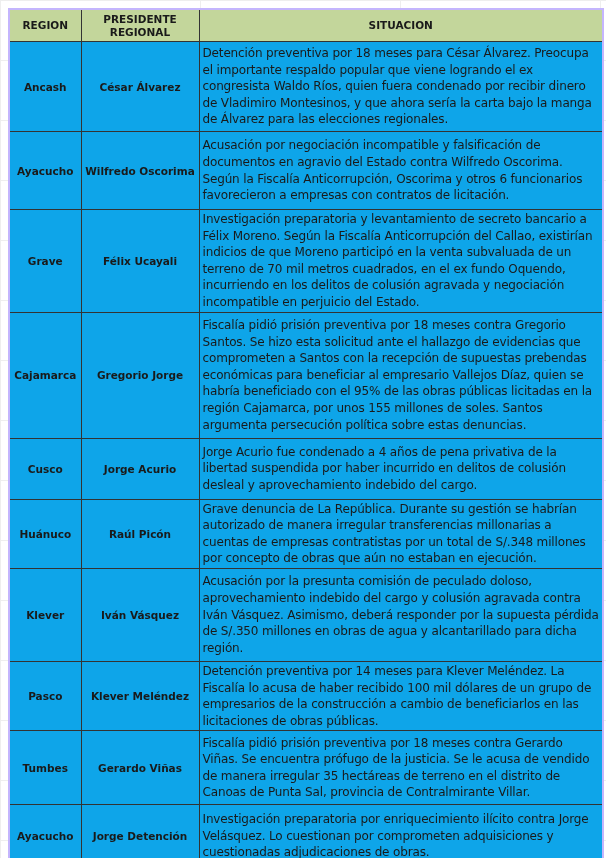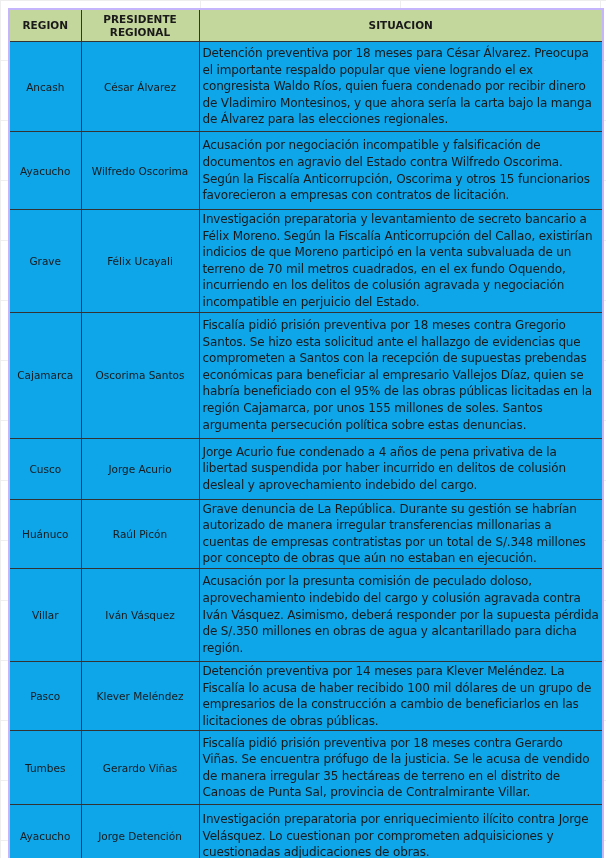--- a/index.html
+++ b/index.html
@@ -47,21 +47,21 @@
       background: #c3d69b;
       font-size: 10.5px;
       font-weight: bold;
       text-align: center;
       height: 31px;
       padding: 0 2px;
       line-height: 13px;
     }
     td.region, td.pres {
       font-size: 10.5px;
-      font-weight: normal;
+      font-weight: bold;
       text-align: center;
       padding: 0 2px;
     }
     td.sit {
       font-size: 12px;
       line-height: 16.6px;
       vertical-align: top;
       padding: 1px 3px 1px 3px;
       letter-spacing: -0.15px;
     }
@@ -86,44 +86,44 @@
   </thead>
   <tbody>
     <tr style="height:90px">
       <td class="region">Ancash</td>
       <td class="pres">César Álvarez</td>
       <td class="sit">Detención preventiva por 18 meses para César Álvarez. Preocupa el importante respaldo popular que viene logrando el ex congresista Waldo Ríos, quien fuera condenado por recibir dinero de Vladimiro Montesinos, y que ahora sería la carta bajo la manga de Álvarez para las elecciones regionales.</td>
     </tr>
     <tr style="height:78px">
       <td class="region">Ayacucho</td>
       <td class="pres">Wilfredo Oscorima</td>
-      <td class="sit">Acusación por negociación incompatible y falsificación de documentos en agravio del Estado contra Wilfredo Oscorima. Según la Fiscalía Anticorrupción, Oscorima y otros 15 funcionarios favorecieron a empresas con contratos de licitación.</td>
+      <td class="sit">Acusación por negociación incompatible y falsificación de documentos en agravio del Estado contra Wilfredo Oscorima. Según la Fiscalía Anticorrupción, Oscorima y otros 6 funcionarios favorecieron a empresas con contratos de licitación.</td>
     </tr>
     <tr style="height:92px">
       <td class="region">Grave</td>
       <td class="pres">Félix Ucayali</td>
       <td class="sit">Investigación preparatoria y levantamiento de secreto bancario a Félix Moreno. Según la Fiscalía Anticorrupción del Callao, existirían indicios de que Moreno participó en la venta subvaluada de un terreno de 70 mil metros cuadrados, en el ex fundo Oquendo, incurriendo en los delitos de colusión agravada y negociación incompatible en perjuicio del Estado.</td>
     </tr>
     <tr style="height:126px">
       <td class="region">Cajamarca</td>
-      <td class="pres">Oscorima Santos</td>
+      <td class="pres">Gregorio Jorge</td>
       <td class="sit">Fiscalía pidió prisión preventiva por 18 meses contra Gregorio Santos. Se hizo esta solicitud ante el hallazgo de evidencias que comprometen a Santos con la recepción de supuestas prebendas económicas para beneficiar al empresario Vallejos Díaz, quien  se habría beneficiado con el 95% de las obras públicas licitadas en la región Cajamarca, por unos 155 millones de soles. Santos argumenta persecución política sobre estas denuncias.</td>
     </tr>
     <tr style="height:61px">
       <td class="region">Cusco</td>
       <td class="pres">Jorge Acurio</td>
       <td class="sit">Jorge Acurio fue condenado a 4 años de pena privativa de la libertad suspendida por haber incurrido en delitos de colusión desleal y aprovechamiento indebido del cargo.</td>
     </tr>
     <tr style="height:66px">
       <td class="region">Huánuco</td>
       <td class="pres">Raúl Picón</td>
       <td class="sit">Grave denuncia de La República. Durante su gestión se habrían autorizado de manera irregular transferencias millonarias a cuentas de empresas contratistas por un total de S/.348 millones por  concepto de obras que aún no estaban en ejecución.</td>
     </tr>
     <tr style="height:93px">
-      <td class="region">Villar</td>
+      <td class="region">Klever</td>
       <td class="pres">Iván Vásquez</td>
       <td class="sit">Acusación por la presunta comisión de peculado doloso, aprovechamiento indebido del cargo y colusión agravada contra Iván Vásquez. Asimismo, deberá responder por la supuesta pérdida de S/.350 millones en obras de agua y alcantarillado para dicha región.</td>
     </tr>
     <tr style="height:68px">
       <td class="region">Pasco</td>
       <td class="pres">Klever Meléndez</td>
       <td class="sit">Detención preventiva por 14 meses para Klever Meléndez. La Fiscalía lo acusa de haber recibido 100 mil dólares de un grupo de empresarios de la construcción a cambio de beneficiarlos en las licitaciones de obras públicas.</td>
     </tr>
     <tr style="height:74px">
       <td class="region">Tumbes</td>

